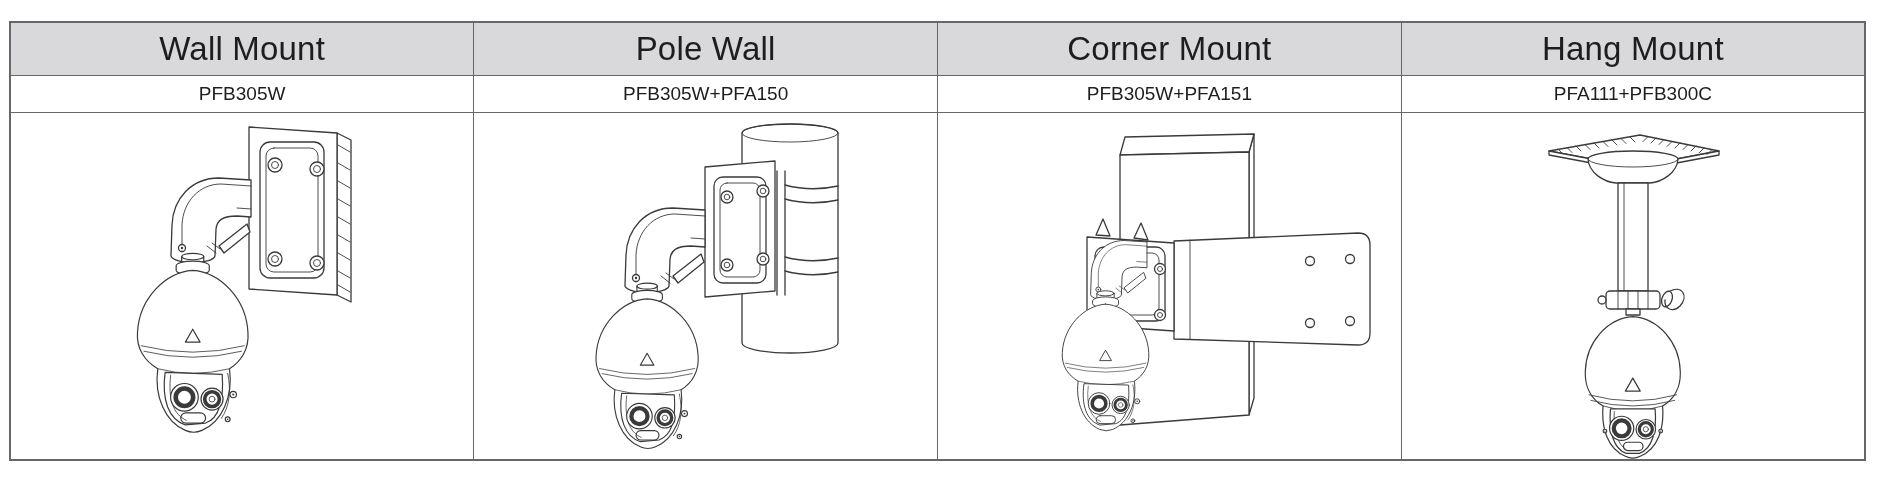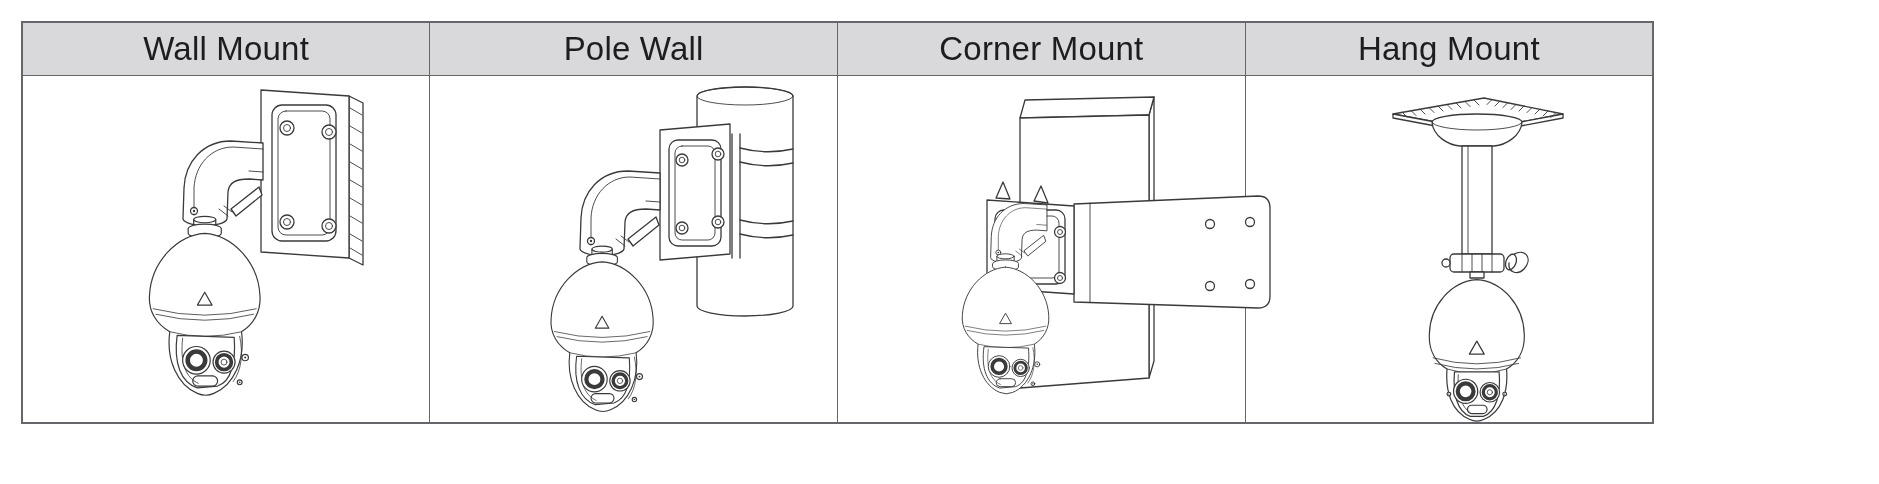--- a/index.html
+++ b/index.html
@@ -4,24 +4,23 @@
 <style>
   html,body{margin:0;padding:0;background:#ffffff;}
   body{
     width:1879px;height:484px;overflow:hidden;
     font-family:"Liberation Sans", sans-serif;
     color:var(--text,#1d1d1f);
   }
   .wrap{padding:21px 0 0 9px;}
   table.mounts{
     border-collapse:collapse;
-    width:1633px;
+    width:1857px;
     table-layout:fixed;
     border:2px solid var(--border,#636368);
-    margin-left:12px;
   }
   table.mounts th, table.mounts td{
     border:1.5px solid var(--border,#6b6b70);
     text-align:center;
     vertical-align:middle;
     padding:0;
   }
   th.hdr{
     height:52px;
     background:var(--header-bg,#d9d9db);
@@ -106,20 +105,26 @@
     <thead>
       <tr>
         <th class="hdr">Wall Mount</th>
         <th class="hdr">Pole Wall</th>
         <th class="hdr">Corner Mount</th>
         <th class="hdr">Hang Mount</th>
       </tr>
     </thead>
     <tbody>
       <tr>
+        <td class="model">PFB305W</td>
+        <td class="model">PFB305W+PFA150</td>
+        <td class="model">PFB305W+PFA151</td>
+        <td class="model">PFA111+PFB300C</td>
+      </tr>
+      <tr>
 
         <td class="pic">
           <svg width="462" height="346" viewBox="0 0 462 346">
 
             <path class="wh" d="M326 20 L340 27 V189 L326 182 Z"></path>
             <path class="ln thin" d="M327 32 L339 39 M327 50 L339 57 M327 68 L339 75 M327 86 L339 93 M327 104 L339 111 M327 122 L339 129 M327 140 L339 147 M327 158 L339 165 M327 172 L339 179"></path>
 
             <path class="wh" d="M238 14 L326 20 V182 L238 176 Z"></path>
             <rect class="ln" x="249" y="29" width="64" height="136" rx="10"></rect>
             <rect class="ln thin" x="255" y="35" width="52" height="124" rx="8"></rect>

